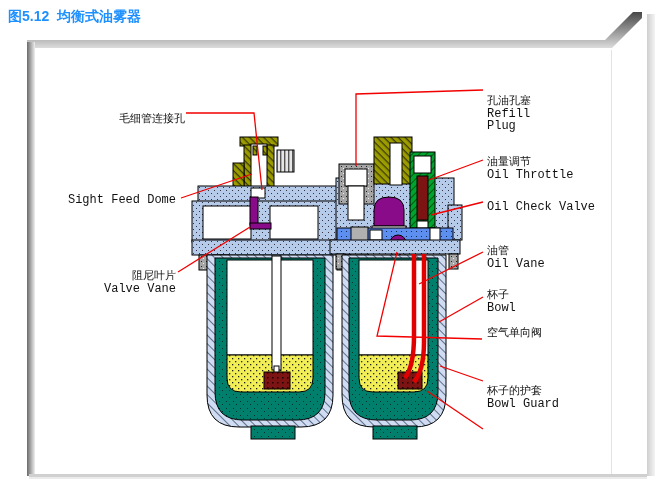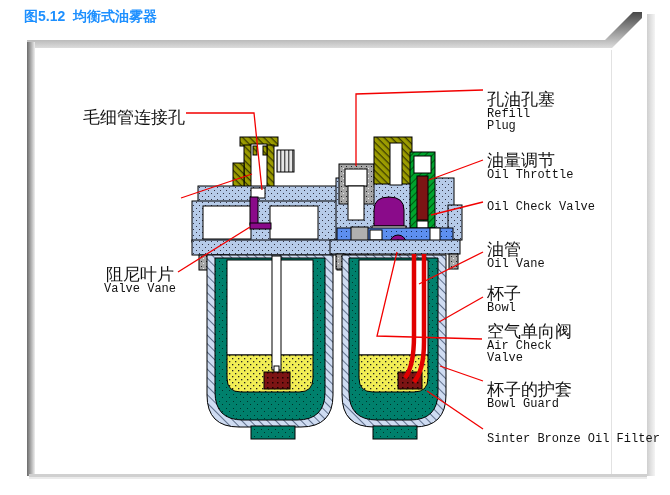--- a/index.html
+++ b/index.html
@@ -4,30 +4,29 @@
 <style>
   html,body{margin:0;padding:0;}
   body{
     width:670px;height:495px;position:relative;background:#fff;overflow:hidden;
     font-family:"Liberation Sans","DejaVu Sans",sans-serif;
   }
   .fig-title{
     position:absolute;left:8px;top:8px;
     font-size:14px;font-weight:bold;color:#1e90ff;white-space:pre;
     font-family:"Liberation Sans","DejaVu Sans",sans-serif;
-    margin-left:16px;
   }
   svg.canvas{position:absolute;left:0;top:0;}
   .lbl{
     position:absolute;color:#111;
     font-family:"Liberation Mono","DejaVu Sans Mono",monospace;
     font-size:12px;line-height:12.5px;white-space:pre-line;
   }
-  .lbl .zh{display:block;font-size:17px;line-height:14px;}
-  .lbl-left{text-align:center;}
+  .lbl .zh{display:block;font-size:11px;line-height:14px;}
+  .lbl-left{text-align:right;}
   .lbl-right{left:487px;text-align:left;}
 </style>
 </head>
 <body>
 
 <div class="fig-title">图5.12  均衡式油雾器</div>
 
 <svg class="canvas" width="670" height="495" viewBox="0 0 670 495">
   <defs>
     <linearGradient id="gTop" x1="0" y1="0" x2="0" y2="1">
@@ -207,21 +206,21 @@
     <polyline points="482,339 377,336 397,252"></polyline>
     <polyline points="483,381 440,366"></polyline>
     <polyline points="483,429 427,391"></polyline>
   </g>
 </svg>
 
 <div class="lbl lbl-left" style="right:485px;top:99px">
   <span class="zh">毛细管连接孔</span>
 </div>
 <div class="lbl lbl-left" style="right:494px;top:181px">
-  
+  <span>Sight Feed Dome</span>
 </div>
 <div class="lbl lbl-left" style="right:494px;top:256px">
   <span class="zh">阻尼叶片</span><span>Valve Vane</span>
 </div>
 
 <div class="lbl lbl-right" style="top:81px">
   <span class="zh">孔油孔塞</span><span>Refill
 Plug</span>
 </div>
 <div class="lbl lbl-right" style="top:142px">
@@ -230,21 +229,20 @@
 <div class="lbl lbl-right" style="top:188px">
   <span>Oil Check Valve</span>
 </div>
 <div class="lbl lbl-right" style="top:231px">
   <span class="zh">油管</span><span>Oil Vane</span>
 </div>
 <div class="lbl lbl-right" style="top:275px">
   <span class="zh">杯子</span><span>Bowl</span>
 </div>
 <div class="lbl lbl-right" style="top:313px">
-  <span class="zh">空气单向阀</span><span>Air Check
-Valve</span>
+  <span class="zh">空气单向阀</span>
 </div>
 <div class="lbl lbl-right" style="top:371px">
   <span class="zh">杯子的护套</span><span>Bowl Guard</span>
 </div>
 <div class="lbl lbl-right" style="top:420px">
-  <span>Sinter Bronze Oil Filter</span>
+  
 </div>
 
 </body></html>

